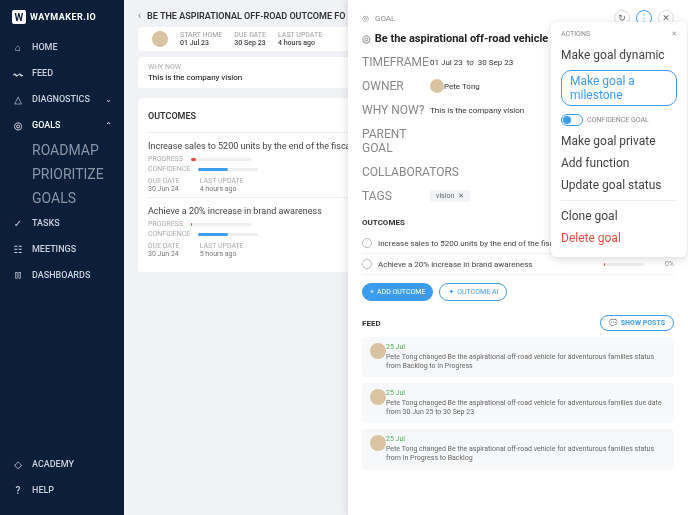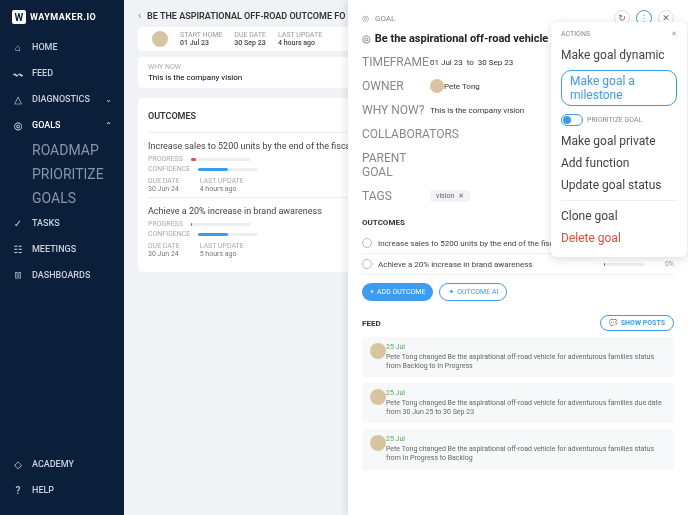--- a/index.html
+++ b/index.html
@@ -237,24 +237,24 @@
       <span class="val owner-val">
         <span class="owner-av"></span>
         <span>Pete Tong</span>
       </span>
     </div>
   <div class="field-row">
       <span class="lbl">WHY NOW?</span>
       <span class="val">This is the company vision</span>
     </div>
   <div class="field-row">
+      <span class="lbl">PARENT GOAL</span>
+    </div>
+  <div class="field-row">
       <span class="lbl">COLLABORATORS</span>
-    </div>
-  <div class="field-row">
-      <span class="lbl">PARENT GOAL</span>
     </div>
   <div class="field-row">
       <span class="lbl">TAGS</span>
       <span class="tag-chip">
         <span>vision</span>
         <span>✕</span>
       </span>
     </div>
 
   <div class="section-hd">
@@ -321,21 +321,21 @@
 
   <div class="actions-pop">
     <div class="hd">
         <span>ACTIONS</span>
         <span class="x">✕</span>
       </div>
     <div class="pop-item">Make goal dynamic</div>
     <div class="pop-item hl">Make goal a milestone</div>
     <div class="milestone-row">
         <span class="toggle"></span>
-        <span>PRIORITIZE GOAL</span>
+        <span>CONFIDENCE GOAL</span>
       </div>
     <div class="pop-item">Make goal private</div>
     <div class="pop-item">Add function</div>
     <div class="pop-item">Update goal status</div>
     <div class="pop-divider"></div>
     <div class="pop-item">Clone goal</div>
     <div class="pop-item del">Delete goal</div>
   </div>
 </div>
 

